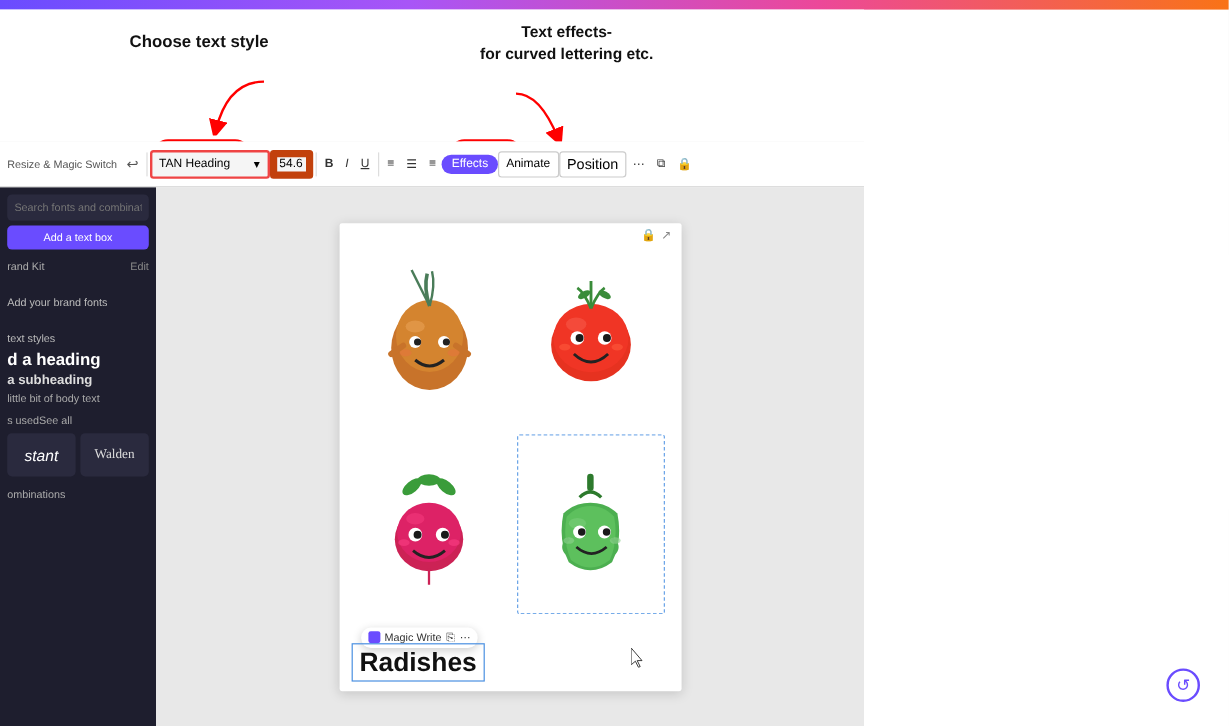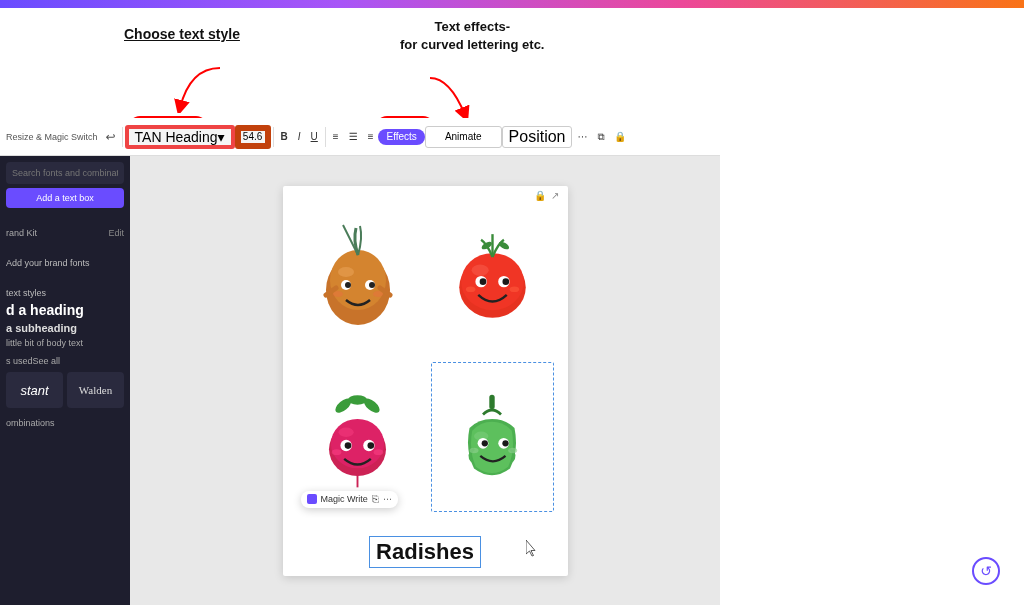--- a/index.html
+++ b/index.html
@@ -25,25 +25,24 @@
       top: 8px;
       left: 0;
       width: 720px;
       height: 110px;
       background: #fff;
     }
 
     .annotation-choose-text {
       position: absolute;
       top: 18px;
-      left: 124px;
+      left: 108px;
       font-size: 14px;
       font-weight: 600;
       color: #111;
-      text-decoration: underline;
     }
 
     .annotation-text-effects {
       position: absolute;
       top: 10px;
       left: 400px;
       font-size: 13px;
       font-weight: 600;
       color: #111;
       text-align: center;
@@ -125,24 +124,24 @@
       display: flex;
       align-items: center;
       justify-content: center;
       cursor: pointer;
       color: #555;
       font-size: 12px;
     }
 
     .toolbar-font-selector {
       background: #f5f5f5;
-      border: 4px solid #ef4444;
+      border: 2px solid #ef4444;
       border-radius: 3px;
       padding: 2px 6px;
-      font-size: 14px;
+      font-size: 10px;
       height: 24px;
       min-width: 100px;
       display: flex;
       align-items: center;
       justify-content: space-between;
       cursor: pointer;
     }
 
     .toolbar-separator {
       width: 1px;
@@ -190,33 +189,33 @@
       font-size: 10px;
       height: 16px;
       display: flex;
       align-items: center;
       cursor: pointer;
     }
 
     .toolbar-animate-btn {
       border: 1px solid #ccc;
       border-radius: 3px;
-      padding: 2px 19px;
+      padding: 2px 6px;
       font-size: 10px;
       height: 22px;
       display: flex;
       align-items: center;
       cursor: pointer;
     }
 
     .toolbar-position-btn {
       border: 1px solid #ccc;
       border-radius: 3px;
       padding: 2px 6px;
-      font-size: 16px;
+      font-size: 12px;
       height: 22px;
       display: flex;
       align-items: center;
       cursor: pointer;
     }
 
     
     .main-area {
       display: flex;
       flex: 1;
@@ -257,21 +256,21 @@
       text-align: center;
       cursor: pointer;
     }
 
     .sidebar-section-header {
       display: flex;
       justify-content: space-between;
       align-items: center;
       color: #aaa;
       font-size: 9px;
-      margin-top: 16px;
+      margin-top: 5px;
     }
 
     .sidebar-section-header span.edit { color: #888; cursor: pointer; }
 
     .sidebar-label {
       color: #bbb;
       font-size: 9px;
       margin-top: 16px;
     }
 
@@ -383,26 +382,26 @@
       justify-content: center;
       overflow: hidden;
     }
 
     
     .text-box {
       position: absolute;
       bottom: 8px;
       left: 10px;
       right: 10px;
-      text-align: center;
+      text-align: left;
     }
 
     .magic-write-toolbar {
       position: absolute;
-      bottom: 68px;
+      bottom: 36px;
       left: 18px;
       background: white;
       border-radius: 8px;
       box-shadow: 0 2px 8px rgba(0,0,0,0.2);
       display: flex;
       align-items: center;
       gap: 4px;
       padding: 3px 6px;
       font-size: 9px;
       color: #333;

